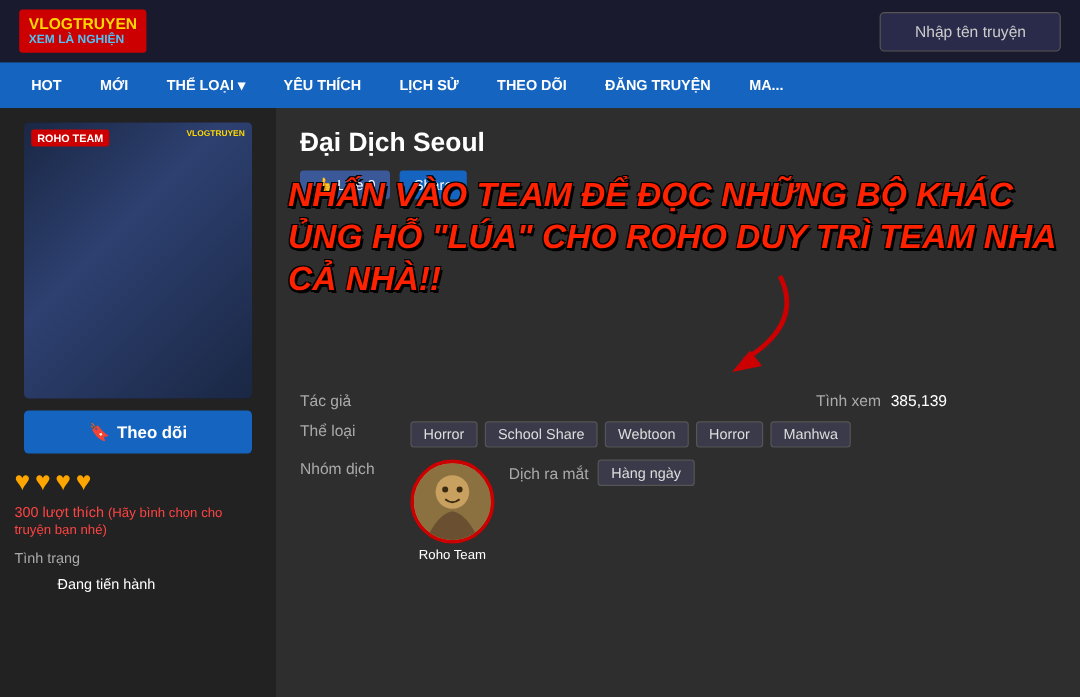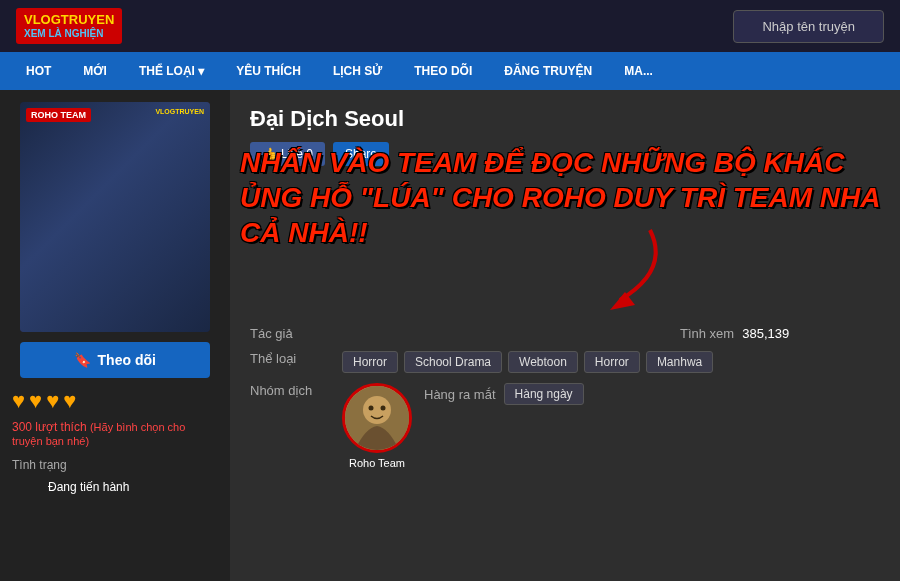--- a/index.html
+++ b/index.html
@@ -410,21 +410,21 @@
         <div class="info-right">
           <span class="info-right-label">Tình xem</span>
           <span class="info-right-val">385,139</span>
         </div>
       </div>
 
       <div class="info-row">
         <span class="info-label">Thể loại</span>
         <div class="tags">
           <span class="tag">Horror</span>
-          <span class="tag">School Drama</span>
+          <span class="tag">School Share</span>
           <span class="tag">Webtoon</span>
           <span class="tag">Horror</span>
           <span class="tag">Manhwa</span>
         </div>
       </div>
 
       <div class="info-row">
         <span class="info-label">Nhóm dịch</span>
         <div class="team-container">
           <div class="team-circle">
@@ -435,19 +435,19 @@
               <path d="M 10 64 Q 20 42 32 40 Q 44 42 54 64 Z" fill="#6a5030"></path>
 
               <circle cx="26" cy="22" r="2.5" fill="#3a2a10"></circle>
               <circle cx="38" cy="22" r="2.5" fill="#3a2a10"></circle>
               <path d="M 26 30 Q 32 35 38 30" stroke="#3a2a10" stroke-width="1.5" fill="none"></path>
             </svg>
           </div>
           <span class="team-name">Roho Team</span>
         </div>
         <div class="info-right">
-          <span class="info-right-label">Hàng ra mắt</span>
+          <span class="info-right-label">Dịch ra mắt</span>
           <span class="daily-badge">Hàng ngày</span>
         </div>
       </div>
     </div>
   </div>
 </div>
 
 </body></html>

